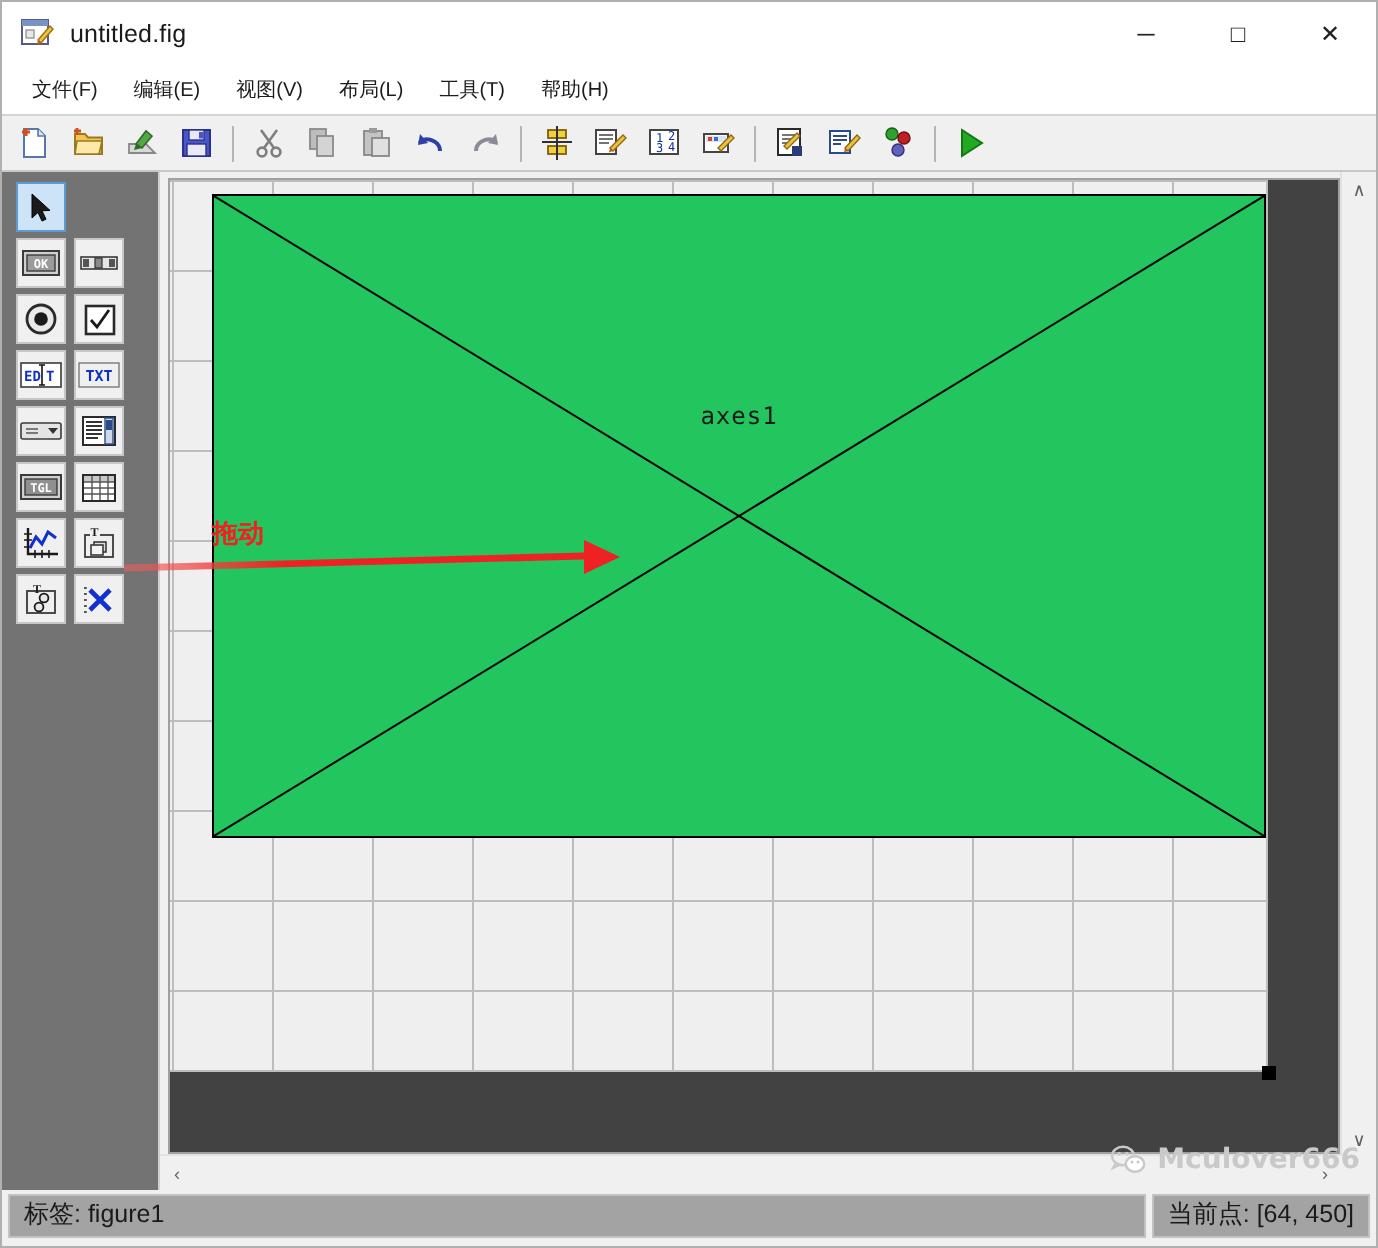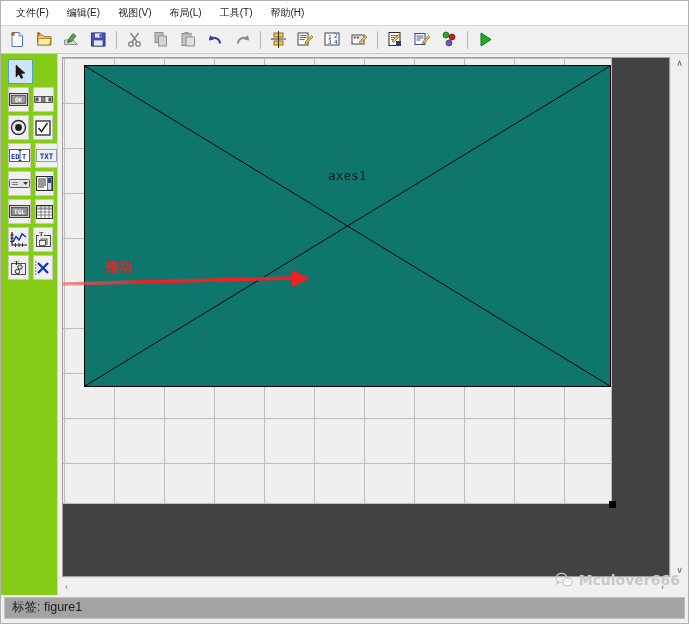--- a/index.html
+++ b/index.html
@@ -107,23 +107,23 @@
   
   .body-area {
     flex: 1 1 auto;
     display: flex;
     min-height: 0;
     background: #f0f0f0;
   }
 
   
   .palette {
-    width: 57px;
+    width: 79px;
     flex: 0 0 auto;
-    background: #84cc16;
+    background: #737373;
     padding-top: 5px;
     border-right: 1px solid #d0d0d0;
     box-sizing: border-box;
   }
   .pal-row {
     display: flex;
     justify-content: flex-start;
     padding-left: 7px;
     margin-bottom: 3px;
   }
@@ -191,21 +191,21 @@
     top: 443px;
   }
 
   
   .axes {
     position: absolute;
     left: 21px;
     top: 7px;
     width: 527px;
     height: 322px;
-    background: #0f766e;
+    background: #22c55e;
     border: 1px solid #000000;
     box-sizing: border-box;
   }
   .axes svg { display: block; }
   .axes-label {
     position: absolute;
     left: 50%;
     top: 103px;
     transform: translateX(-50%);
     font-family: "DejaVu Sans Mono", "Liberation Mono", monospace;
@@ -304,20 +304,37 @@
     font-family: "DejaVu Sans", sans-serif;
     pointer-events: none;
     font-weight: bold;
   }
 </style>
 </head>
 <body>
 
 <div class="window">
 
+  <div class="titlebar">
+    <div class="title-icon">
+      <svg width="17" height="17" viewBox="0 0 17 17">
+        <rect x="1" y="2" width="13" height="12" fill="#ffffff" stroke="#5a5a8a" stroke-width="1"></rect>
+        <rect x="1" y="2" width="13" height="3" fill="#7a93c4"></rect>
+        <rect x="3" y="7" width="4" height="4" fill="#e8e8e8" stroke="#888" stroke-width=".6"></rect>
+        <path d="M9 12 L15 5 L16.5 6.5 L10.5 13.5 Z" fill="#f0c040" stroke="#9a7010" stroke-width=".7"></path>
+        <path d="M9 12 L10.5 13.5 L8.5 14.2 Z" fill="#c06020"></path>
+      </svg>
+    </div>
+    <div class="title-text">untitled.fig</div>
+    <div class="win-btns">
+      <div class="win-btn">─</div>
+      <div class="win-btn">□</div>
+      <div class="win-btn close">✕</div>
+    </div>
+  </div>
 
   <div class="menubar">
     <div class="menu-item">文件(F)</div>
     <div class="menu-item">编辑(E)</div>
     <div class="menu-item">视图(V)</div>
     <div class="menu-item">布局(L)</div>
     <div class="menu-item">工具(T)</div>
     <div class="menu-item">帮助(H)</div>
   </div>
 
@@ -617,20 +634,21 @@
         <div class="sb-arrow">‹</div>
         <div class="sb-arrow">›</div>
       </div>
       <div class="corner-box"></div>
 
     </div>
   </div>
 
   <div class="statusbar">
     <div class="status-cell grow">标签: figure1</div>
+    <div class="status-cell">当前点:  [64, 450]</div>
   </div>
 
 </div>
 
 <div class="annot">
   <div class="annot-text">拖动</div>
   <svg width="689" height="624">
     <defs>
       <linearGradient id="redfade" x1="0" y1="0" x2="1" y2="0">
         <stop offset="0%" stop-color="#f06060" stop-opacity="0.55"></stop>

